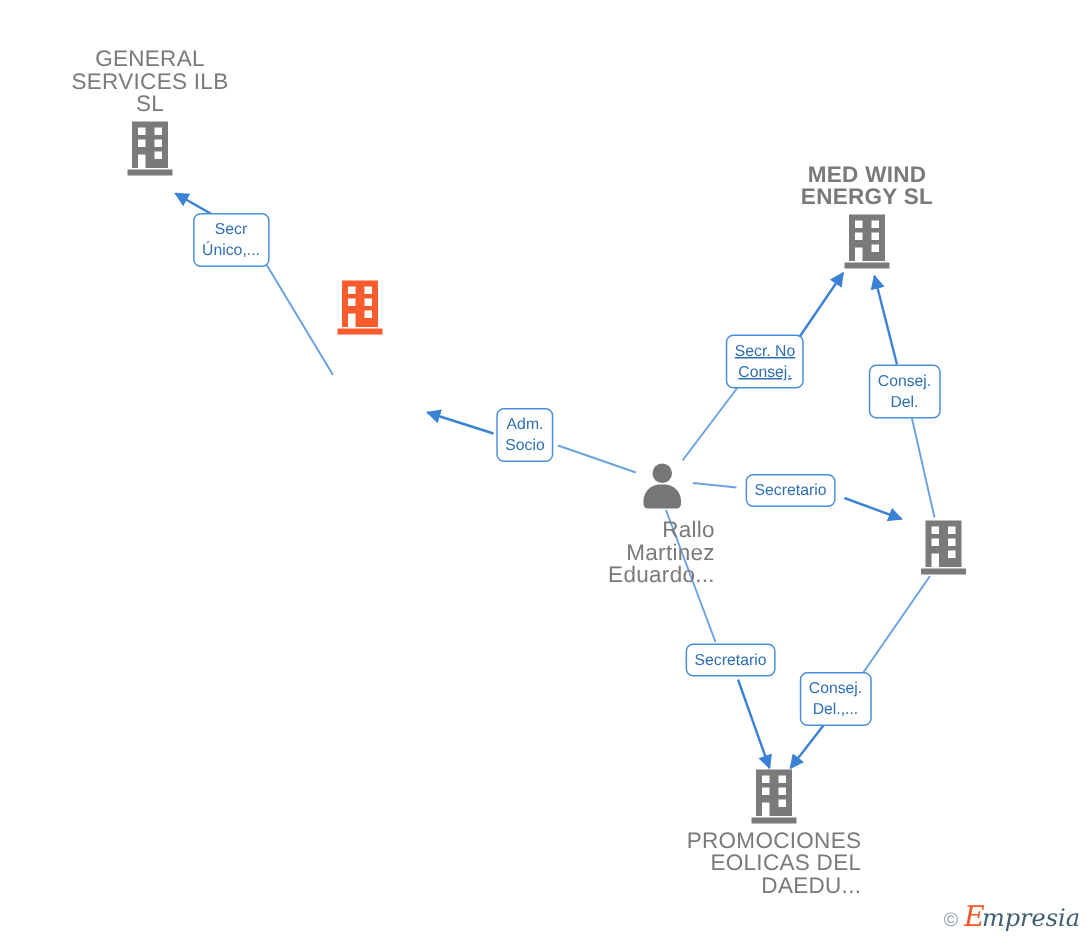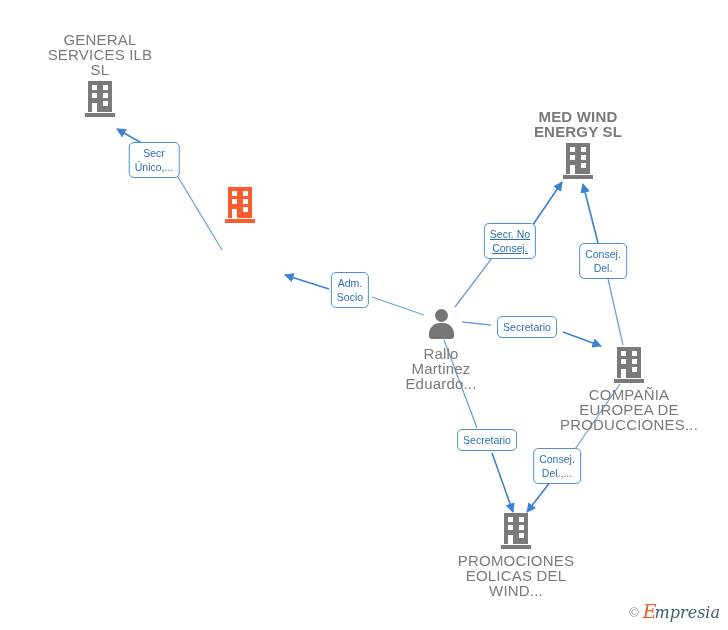--- a/index.html
+++ b/index.html
@@ -43,21 +43,21 @@
   .node-label.highlight {
     color: #6b6b6b;
     font-weight: bold;
   }
   .node-icon {
     width: 34px;
     height: 36px;
     position: relative;
   }
   .node-label.above { margin-bottom: 4px; }
-  .node-label.below { margin-top: 4px; }
+  .node-label.below { margin-top: 4px; text-align: right; }
 
   
   .bld {
     position: relative;
     width: 30px;
     height: 36px;
     margin: 0 auto;
   }
   .bld .body {
     position: absolute;
@@ -278,41 +278,38 @@
         <div class="body"></div>
         <div class="win" style="left:7px;  top:4px;"></div>
         <div class="win" style="left:18px; top:4px;"></div>
         <div class="win" style="left:7px;  top:12px;"></div>
         <div class="win" style="left:18px; top:12px;"></div>
         <div class="win" style="left:18px; top:20px;"></div>
         <div class="door"></div>
         <div class="base"></div>
       </div>
     </div>
-    <div class="node-label below">COMPAÑIA
-EUROPEA DE
-PRODUCCIONES...</div>
   </div>
 
   <div class="node" style="left:516px; top:513px;">
     <div class="node-icon">
       <div class="bld" style="color:#7a7a7a;">
         <div class="body"></div>
         <div class="win" style="left:7px;  top:4px;"></div>
         <div class="win" style="left:18px; top:4px;"></div>
         <div class="win" style="left:7px;  top:12px;"></div>
         <div class="win" style="left:18px; top:12px;"></div>
         <div class="win" style="left:18px; top:20px;"></div>
         <div class="door"></div>
         <div class="base"></div>
       </div>
     </div>
     <div class="node-label below">PROMOCIONES
 EOLICAS DEL
-WIND...</div>
+DAEDU...</div>
   </div>
 
   <div class="edge-label" style="left:154px; top:160px;">Secr
 Único,...</div>
 
   <div class="edge-label" style="left:350px; top:290px;">Adm.
 Socio</div>
 
   <div class="edge-label" style="left:510px; top:241px;text-decoration:underline;">Secr. No
 Consej.</div>

